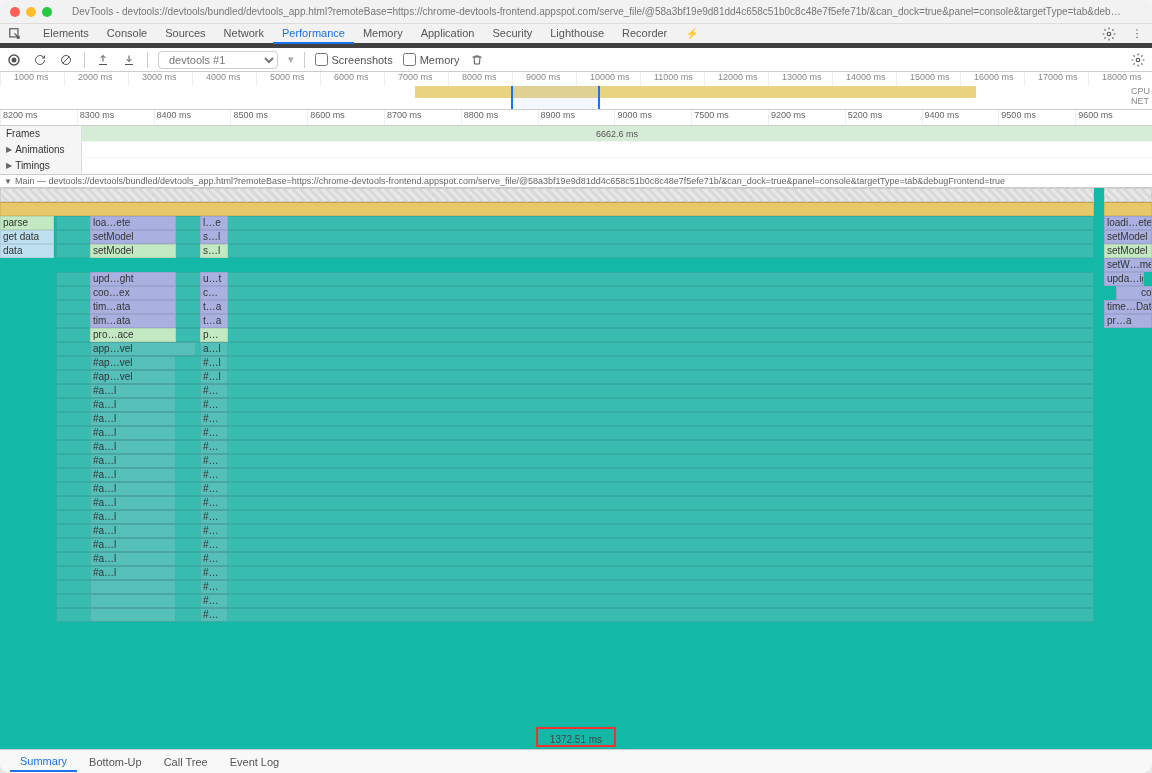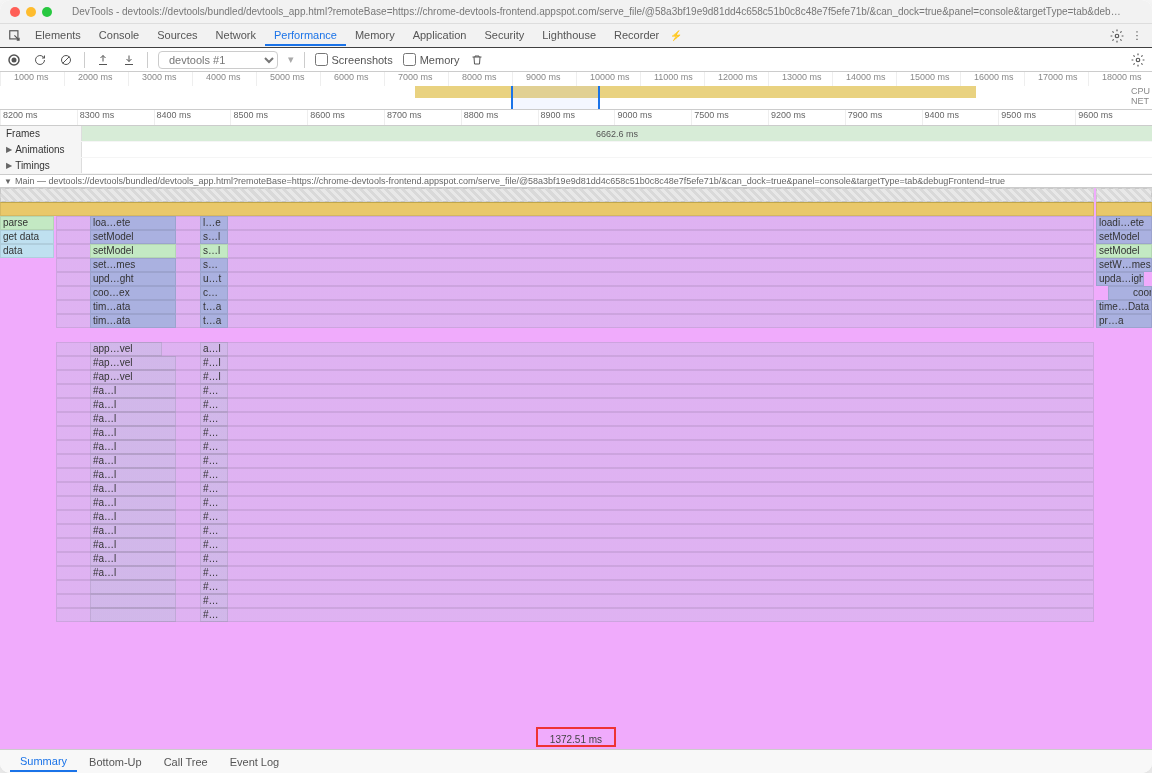--- a/index.html
+++ b/index.html
@@ -3,48 +3,48 @@
 <meta charset="utf-8">
 <style>
 * { margin: 0; padding: 0; box-sizing: border-box; }
 body { font-family: -apple-system, BlinkMacSystemFont, "Segoe UI", Helvetica, Arial, sans-serif; font-size: 11px; background: #fff; color: #333; }
 .window { width: 1152px; height: 773px; margin: 0 auto; border-radius: 10px; box-shadow: 0 10px 40px rgba(0,0,0,0.25); overflow: hidden; display: flex; flex-direction: column; background: #fff; }
 .titlebar { height: 24px; display: flex; align-items: center; padding: 0 10px; background: #f2f2f2; border-bottom: 1px solid #ddd; }
 .traffic { display: flex; gap: 6px; }
 .dot { width: 10px; height: 10px; border-radius: 50%; }
 .dot.red { background:#ff5f57; } .dot.yellow { background:#febc2e; } .dot.green { background:#28c840; }
 .title { flex:1; text-align: center; color:#777; font-size: 10px; white-space: nowrap; overflow:hidden; text-overflow: ellipsis; padding: 0 20px; }
-.tabbar { display:flex; align-items:center; height: 24px; border-bottom: 1px solid #404040; background:#f2f2f2; font-size: 11px; color:#555; padding: 0 6px; gap: 2px; }
+.tabbar { display:flex; align-items:center; height: 24px; border-bottom: 5px solid #404040; background:#f2f2f2; font-size: 11px; color:#555; padding: 0 6px; gap: 10px; }
 .tabbar .tab { padding: 3px 9px; cursor: pointer; border-bottom: 2px solid transparent; }
 .tabbar .tab.active { color:#1a73e8; border-bottom-color:#1a73e8; }
 .tabbar .icon { width: 18px; display:flex; align-items:center; justify-content:center; cursor:pointer; color:#555; }
 .tabbar .spacer { flex:1; }
 .toolbar { display:flex; align-items:center; height: 24px; border-bottom: 1px solid #ccc; background:#fff; font-size: 11px; color:#555; padding: 0 6px; gap: 10px; }
 .toolbar .sep { width:1px; height:16px; background:#ccc; }
 .toolbar .icon { width:16px; height:16px; display:flex; align-items:center; justify-content:center; cursor:pointer; }
 .toolbar select.rec { border:1px solid #ccc; border-radius:4px; font-size:11px; color:#777; padding: 1px 6px; background:#fff; width:120px; }
 .toolbar label { display:flex; align-items:center; gap:4px; }
 .overview { height: 38px; background:#fff; border-bottom:1px solid #ccc; position:relative; }
 .overview .ruler { height:14px; display:flex; font-size:9px; color:#888; }
 .overview .ruler div { flex:1; padding-left:13px; border-left:1px solid #eee; white-space:nowrap; }
 .overview .band { position:absolute; top:14px; bottom:0; left:0; right:30px; }
 .overview .cpu { position:absolute; top:0; height:12px; background: linear-gradient(to bottom, #e9d280, #e9d280); }
 .overview .sel { position:absolute; top:0; bottom:0; border-left:2px solid #1a73e8; border-right:2px solid #1a73e8; background: rgba(180,200,255,0.15); }
 .overview .labels { position:absolute; right:2px; top:14px; font-size:9px; color:#888; line-height:10px; }
 .detail-ruler { height:16px; display:flex; font-size:9px; color:#666; border-bottom:1px solid #ccc; background:#fff; }
 .detail-ruler div { flex:1; border-left:1px solid #eee; padding-left:2px; white-space:nowrap; }
-.tracks { flex:1; overflow:hidden; background: #f0abfc; position:relative; display:flex; flex-direction:column; }
+.tracks { flex:1; overflow:hidden; background: #14b8a6; position:relative; display:flex; flex-direction:column; }
 .track-row { display:flex; align-items:center; height:16px; background:#fff; border-bottom:1px solid rgba(0,0,0,0.04); font-size:10px; }
 .track-label { width:82px; padding-left:6px; background:#f5f5f5; color:#333; height:100%; display:flex; align-items:center; border-right:1px solid #ddd; white-space:nowrap; overflow:hidden; }
 .track-body { flex:1; height:100%; position:relative; }
 .frames-row .track-body { background:#d7ecd7; color:#555; display:flex; align-items:center; justify-content:center; font-size:9px; }
 .main-header { height:14px; background:#fff; border-top:1px solid #ccc; border-bottom:1px solid #ccc; font-size:9px; color:#666; display:flex; align-items:center; padding-left:4px; white-space:nowrap; overflow:hidden; }
 .flame { flex:1; position:relative; overflow:hidden; }
 .flame-row { position:absolute; left:0; right:58px; height:14px; font-size:10px; color:#333; }
-.flame-side { position:absolute; right:0; width:56px; height:14px; font-size:10px; color:#333; }
+.flame-side { position:absolute; right:0; width:48px; height:14px; font-size:10px; color:#333; }
 .fr { position:absolute; top:0; bottom:0; border:1px solid rgba(0,0,0,0.08); padding-left:2px; white-space:nowrap; overflow:hidden; }
 .c-task { background: repeating-linear-gradient(45deg,#e8e8e8,#e8e8e8 3px,#d9d9d9 3px,#d9d9d9 6px); }
 .c-micro { background:#e9c86a; border-top:1px solid #c0a64a; }
 .c-parse { background:#c3e9c3; }
 .c-getdata { background:#bfe0f0; }
 .c-data { background:#bfe0f0; }
 .c-purple { background:#aab1e0; }
 .c-green { background:#c3e9c3; }
 .c-glass { background: linear-gradient(to bottom, rgba(170,200,210,0.25), rgba(170,200,210,0.25)); }
 .bottom-tabs { height:24px; border-top:1px solid #ccc; background:#f8f8f8; display:flex; align-items:center; gap:2px; font-size:11px; padding:0 10px; }
@@ -192,21 +192,21 @@
       <div>8300 ms</div>
       <div>8400 ms</div>
       <div>8500 ms</div>
       <div>8600 ms</div>
       <div>8700 ms</div>
       <div>8800 ms</div>
       <div>8900 ms</div>
       <div>9000 ms</div>
       <div>7500 ms</div>
       <div>9200 ms</div>
-      <div>7900 ms</div>
+      <div>5200 ms</div>
       <div>9400 ms</div>
       <div>9500 ms</div>
       <div>9600 ms</div>
     </div>
 
   <div class="tracks">
     <div class="track-row frames-row">
       <div class="track-label">Frames</div>
       <div class="track-body">
           <span>6662.6 ms</span>
@@ -280,25 +280,20 @@
           <div class="fr c-data" style="left: 0px; right: 0px;">data</div>
         </div>
         <div class="flame-row" style="top: 56px;">
           <div class="fr c-glass" style="left: 56px; right: 0px;"></div>
           <div class="fr c-green" style="left: 90px; width: 86px;">setModel</div>
           <div class="fr c-green" style="left: 200px; width: 28px;">s…l</div>
         </div>
         <div class="flame-side" style="top: 56px;">
           <div class="fr c-green" style="left: 0px; right: 0px;">setModel</div>
         </div>
-        <div class="flame-row" style="top: 70px;">
-          <div class="fr c-glass" style="left: 56px; right: 0px;"></div>
-          <div class="fr c-purple" style="left: 90px; width: 86px;">set…mes</div>
-          <div class="fr c-purple" style="left: 200px; width: 28px;">s…</div>
-        </div>
         <div class="flame-side" style="top: 70px;">
           <div class="fr c-purple" style="left: 0px; right: 0px;">setW…mes</div>
         </div>
         <div class="flame-row" style="top: 84px;">
           <div class="fr c-glass" style="left: 56px; right: 0px;"></div>
           <div class="fr c-purple" style="left: 90px; width: 86px;">upd…ght</div>
           <div class="fr c-purple" style="left: 200px; width: 28px;">u…t</div>
         </div>
         <div class="flame-side" style="top: 84px;">
           <div class="fr c-purple" style="left: 0px; right: 8px;">upda…ight</div>
@@ -320,23 +315,28 @@
           <div class="fr c-purple" style="left: 0px; right: 0px;">time…Data</div>
         </div>
         <div class="flame-row" style="top: 126px;">
           <div class="fr c-glass" style="left: 56px; right: 0px;"></div>
           <div class="fr c-purple" style="left: 90px; width: 86px;">tim…ata</div>
           <div class="fr c-purple" style="left: 200px; width: 28px;">t…a</div>
         </div>
         <div class="flame-side" style="top: 126px;">
           <div class="fr c-purple" style="left: 0px; right: 0px;">pr…a</div>
         </div>
+        <div class="flame-row" style="top: 140px;">
+          <div class="fr c-glass" style="left: 56px; right: 0px;"></div>
+          <div class="fr c-green" style="left: 90px; width: 86px;">pro…ace</div>
+          <div class="fr c-green" style="left: 200px; width: 28px;">p…</div>
+        </div>
         <div class="flame-row" style="top: 154px;">
           <div class="fr c-glass" style="left: 56px; right: 0px;"></div>
-          <div class="fr c-glass" style="left: 90px; width: 72px;">app…vel</div>
+          <div class="fr c-glass" style="left: 90px; width: 106px;">app…vel</div>
           <div class="fr c-glass" style="left: 200px; width: 28px;">a…l</div>
         </div>
         <div class="flame-row" style="top: 168px;">
           <div class="fr c-glass" style="left: 56px; right: 0px;"></div>
           <div class="fr c-glass" style="left: 90px; width: 86px;">#ap…vel</div>
           <div class="fr c-glass" style="left: 200px; width: 28px;">#…l</div>
         </div>
         <div class="flame-row" style="top: 182px;">
           <div class="fr c-glass" style="left: 56px; right: 0px;"></div>
           <div class="fr c-glass" style="left: 90px; width: 86px;">#ap…vel</div>

